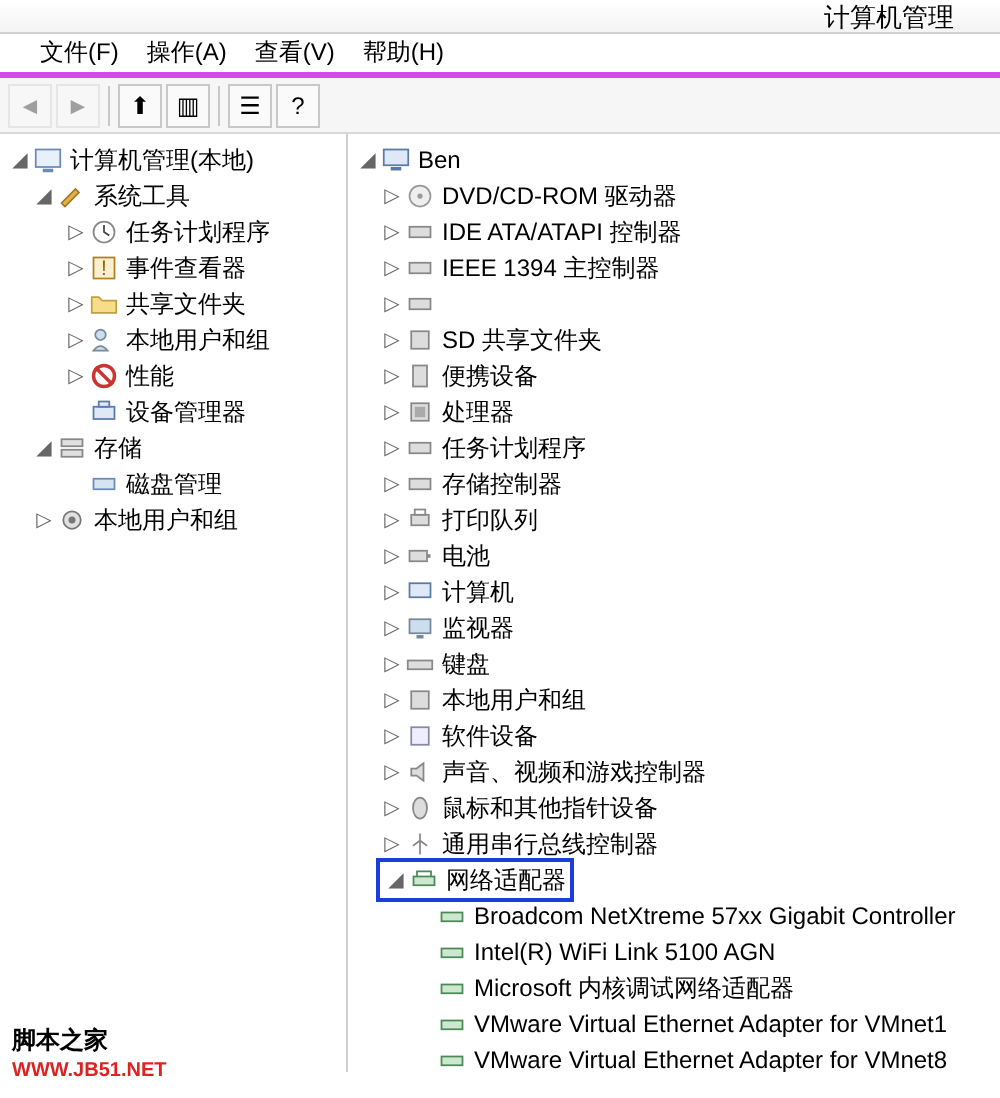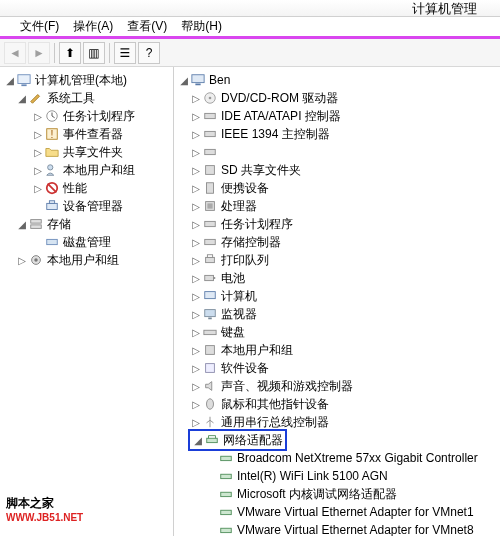--- a/index.html
+++ b/index.html
@@ -14,21 +14,21 @@
 .sep{width:1px;height:20px;background:#c8c8c8;margin:0 2px}
 .content{display:flex;height:calc(100% - 80px)}
 .left{width:174px;border-right:1px solid #d0d0d0;padding:4px 0;overflow:hidden}
 .right{flex:1;padding:4px 0;overflow:hidden}
 .node{display:flex;align-items:center;height:18px;padding-left:4px;white-space:nowrap;cursor:default}
 .tw{width:12px;display:inline-flex;justify-content:center;color:#666;font-size:10px}
 .ic{width:16px;height:16px;display:inline-flex;align-items:center;justify-content:center;margin-right:3px}
 .ic svg{width:14px;height:14px}
 .lbl{line-height:18px}
 .hl{border:2px solid #1a3ed8;display:inline-flex;align-items:center;padding:0 2px;margin-left:-2px}
-.wm{position:absolute;bottom:24px;left:6px;font-size:13px;color:#d22;font-weight:bold;line-height:14px}
+.wm{position:absolute;bottom:6px;left:6px;font-size:13px;color:#d22;font-weight:bold;line-height:14px}
 .wm small{color:#d22;font-size:10px;font-weight:bold}
 .i1{padding-left:16px}.i2{padding-left:32px}
 </style>
 </head>
 <body>
 
 <div class="titlebar">
   <span>计算机管理</span>
 </div>
 

